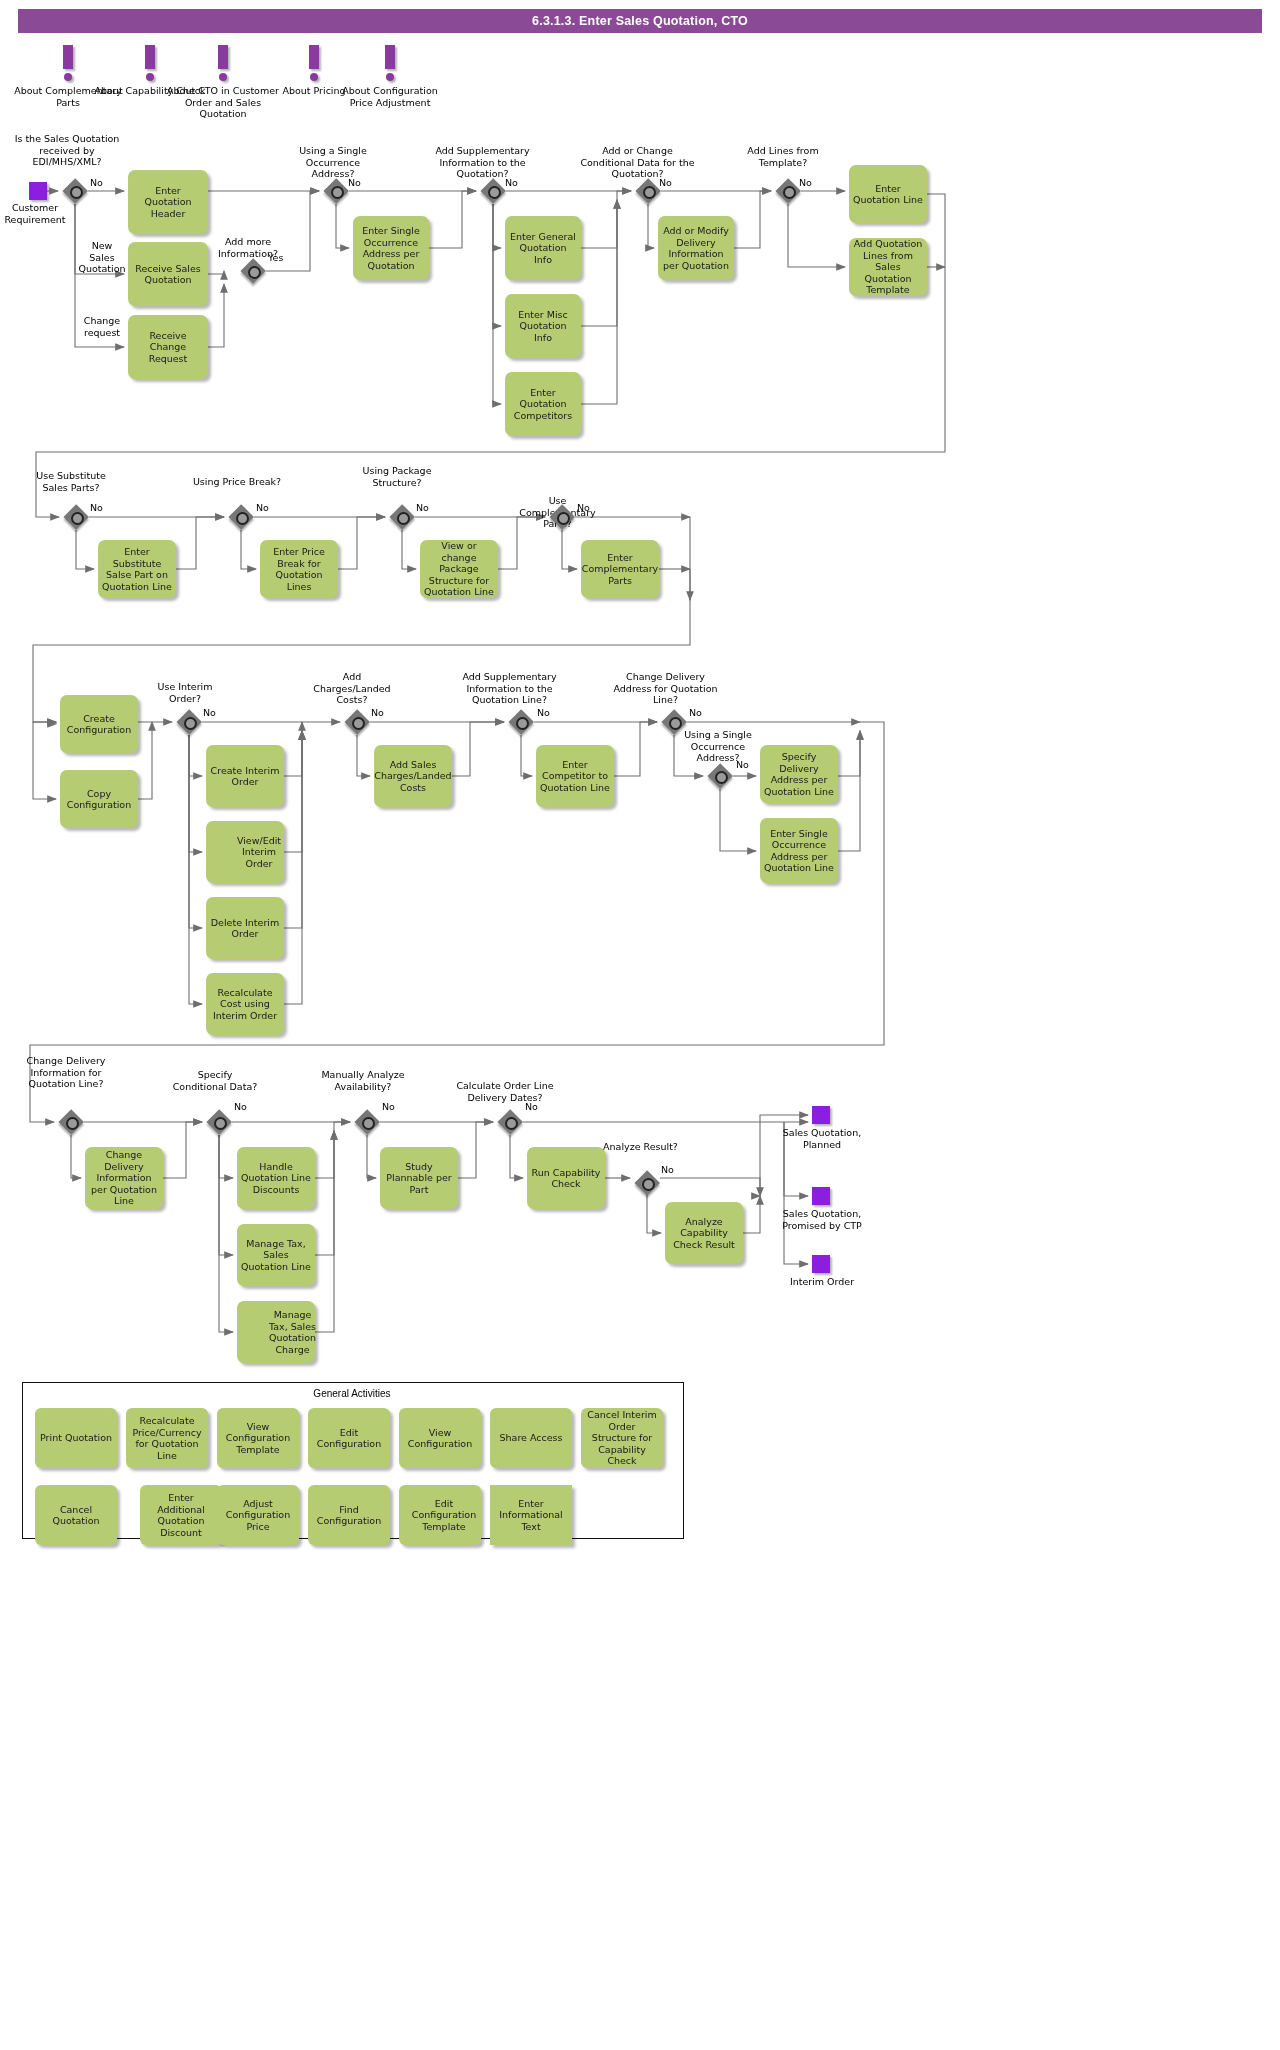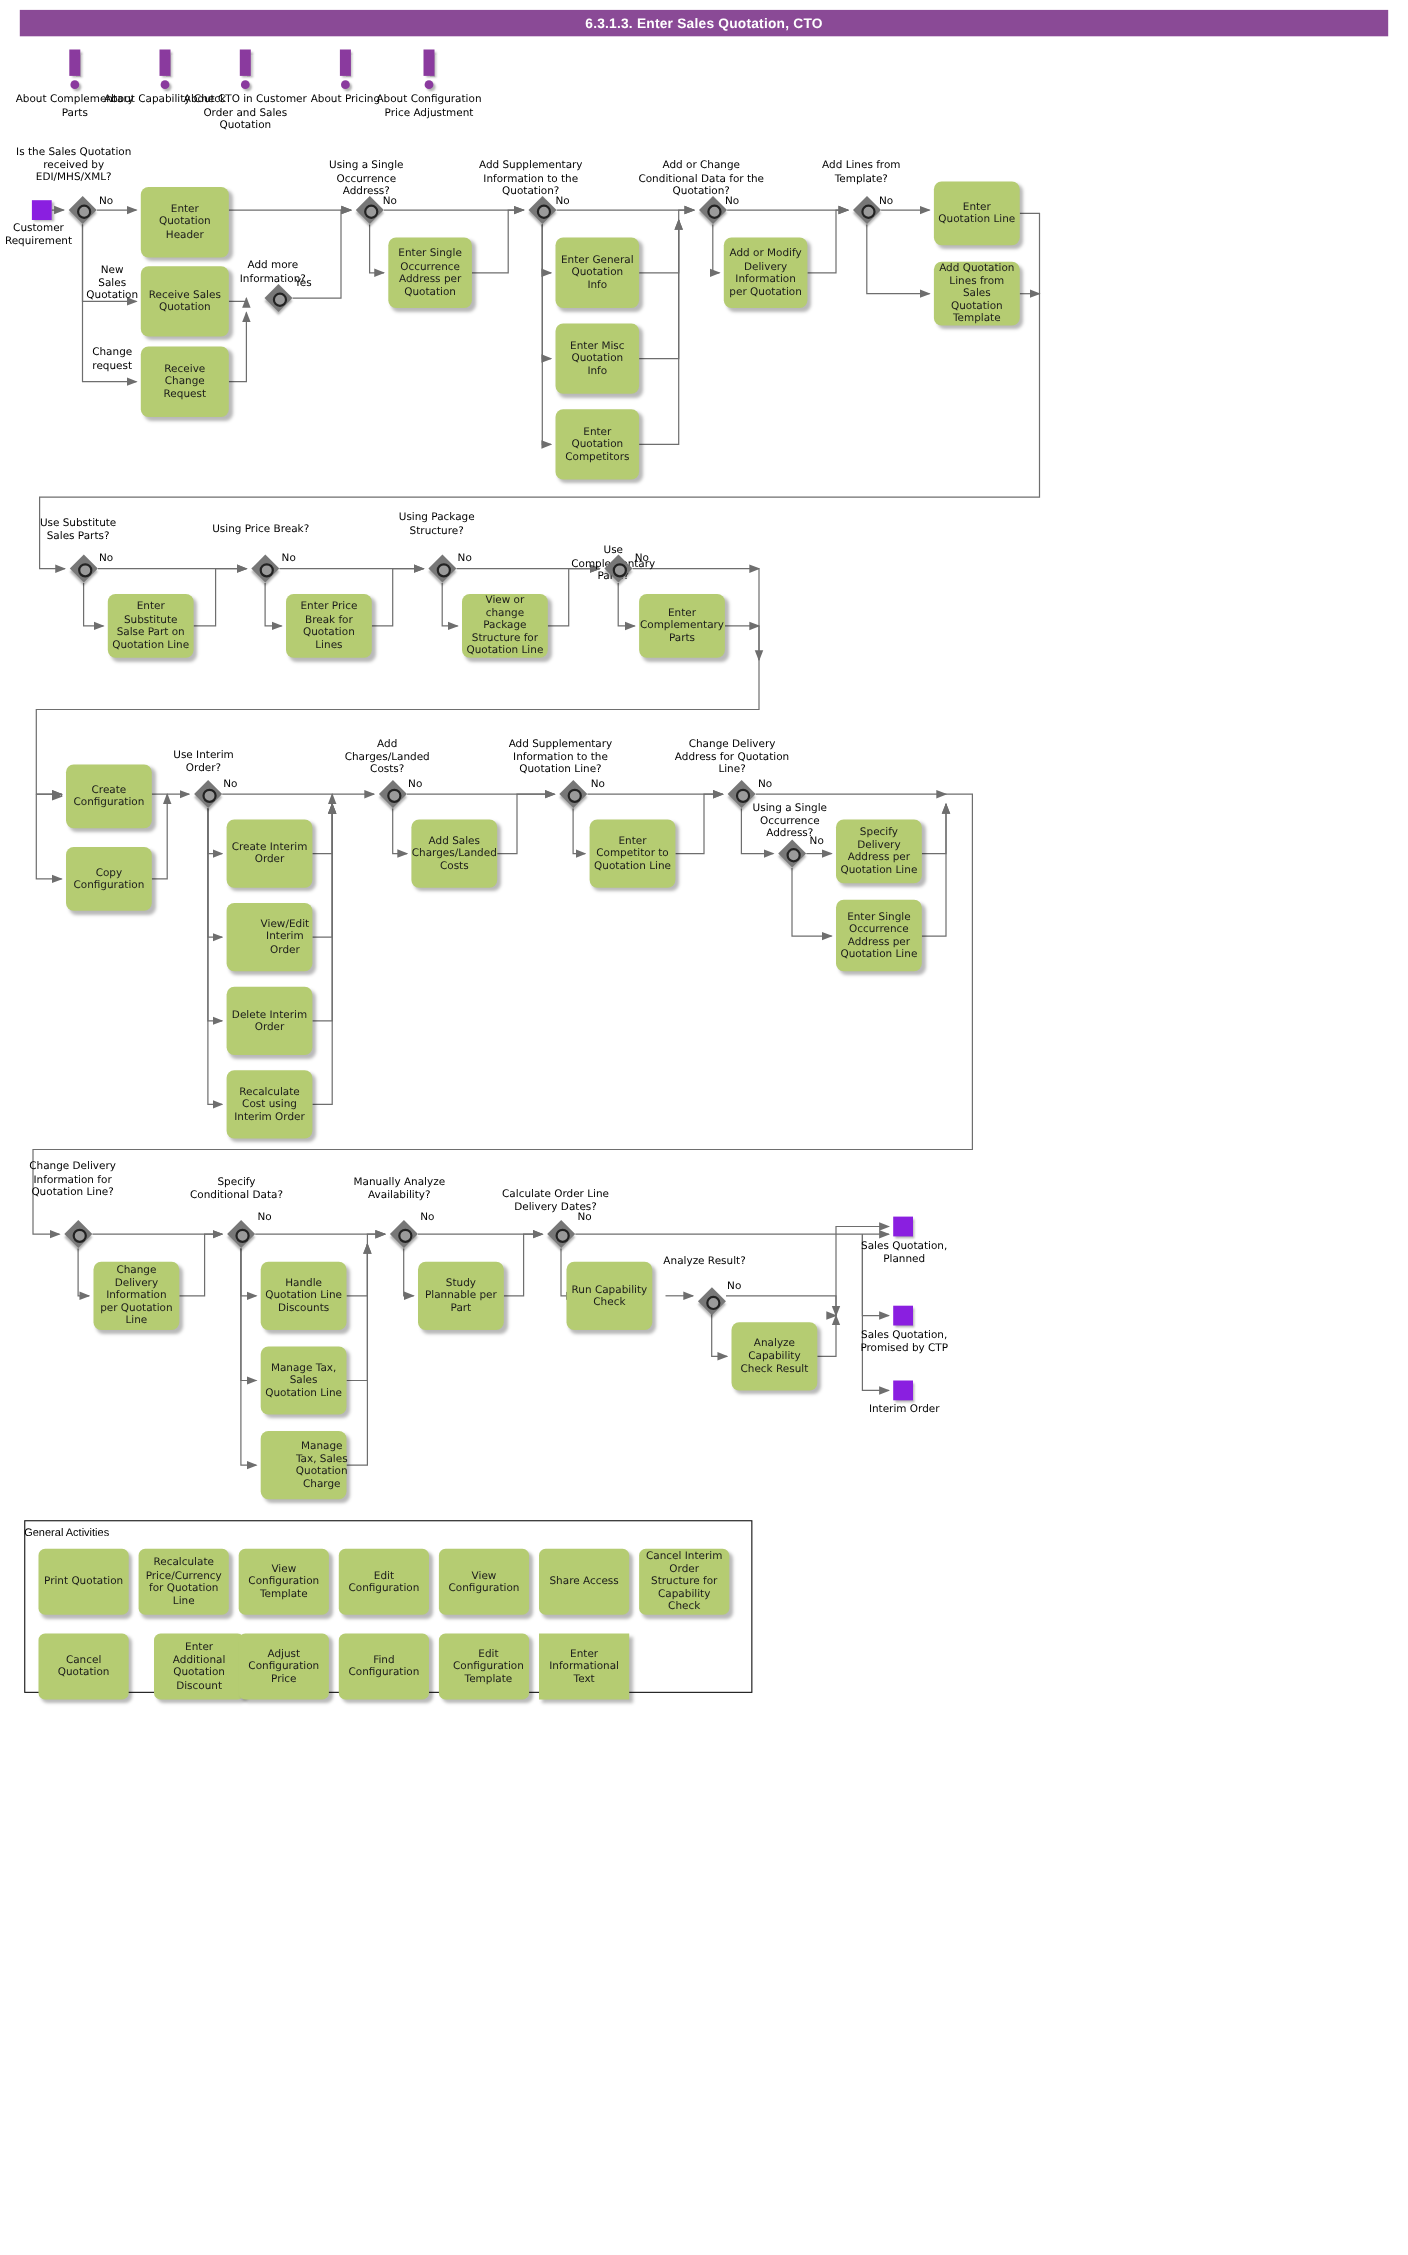--- a/index.html
+++ b/index.html
@@ -41,21 +41,21 @@
   
   .elab{position:absolute;font-size:9.5px;line-height:11.5px;color:#000;white-space:nowrap;}
 
   
   .term{position:absolute;width:18px;height:18px;background:#8a1fe0;
         box-shadow:2px 2px 2px rgba(0,0,0,.30);}
   .termlab{position:absolute;text-align:center;font-size:9.5px;line-height:11.5px;color:#000;}
 
   
   .ga-frame{position:absolute;border:1.5px solid #111;background:#fff;}
-  .ga-title{position:absolute;font-size:10px;color:#000;text-align:left;
+  .ga-title{position:absolute;font-size:10px;color:#000;text-align:center;
             font-family:"Liberation Sans",sans-serif;}
 
   
   #wires{position:absolute;left:0;top:0;width:1280px;height:2050px;pointer-events:none;}
 </style>
 </head>
 <body>
 
 <div id="page">
 
@@ -350,21 +350,21 @@
       <div class="act" style="left: 206px; top: 973px; width: 78px; height: 62px;">Recalculate Cost using Interim Order</div>
       <div class="act" style="left: 374px; top: 745px; width: 78px; height: 62px;">Add Sales Charges/Landed Costs</div>
       <div class="act" style="left: 536px; top: 745px; width: 78px; height: 62px;">Enter Competitor to Quotation Line</div>
       <div class="act" style="left: 760px; top: 745px; width: 78px; height: 58px;">Specify Delivery Address per Quotation Line</div>
       <div class="act" style="left: 760px; top: 818px; width: 78px; height: 65px;">Enter Single Occurrence Address per Quotation Line</div>
       <div class="act" style="left: 85px; top: 1147px; width: 78px; height: 62px;">Change Delivery Information per Quotation Line</div>
       <div class="act" style="left: 237px; top: 1147px; width: 78px; height: 62px;">Handle Quotation Line Discounts</div>
       <div class="act" style="left: 237px; top: 1224px; width: 78px; height: 62px;">Manage Tax, Sales Quotation Line</div>
       <div class="act" style="left: 237px; top: 1301px; width: 78px; height: 62px; padding-left: 37px;">Manage Tax, Sales Quotation Charge</div>
       <div class="act" style="left: 380px; top: 1147px; width: 78px; height: 62px;">Study Plannable per Part</div>
-      <div class="act" style="left: 515px; top: 1147px; width: 78px; height: 62px;">Run Capability Check</div>
+      <div class="act" style="left: 527px; top: 1147px; width: 78px; height: 62px;">Run Capability Check</div>
       <div class="act" style="left: 665px; top: 1202px; width: 78px; height: 62px;">Analyze Capability Check Result</div>
     </div>
 
   <div id="terms">
       <div class="term" style="left: 29px; top: 182px;"></div>
       <div class="termlab" style="left: -5px; top: 202px; width: 80px;">Customer Requirement</div>
       <div class="term" style="left: 812px; top: 1106px;"></div>
       <div class="termlab" style="left: 780px; top: 1127px; width: 84px;">Sales Quotation, Planned</div>
       <div class="term" style="left: 812px; top: 1187px;"></div>
       <div class="termlab" style="left: 780px; top: 1208px; width: 84px;">Sales Quotation, Promised by CTP</div>

